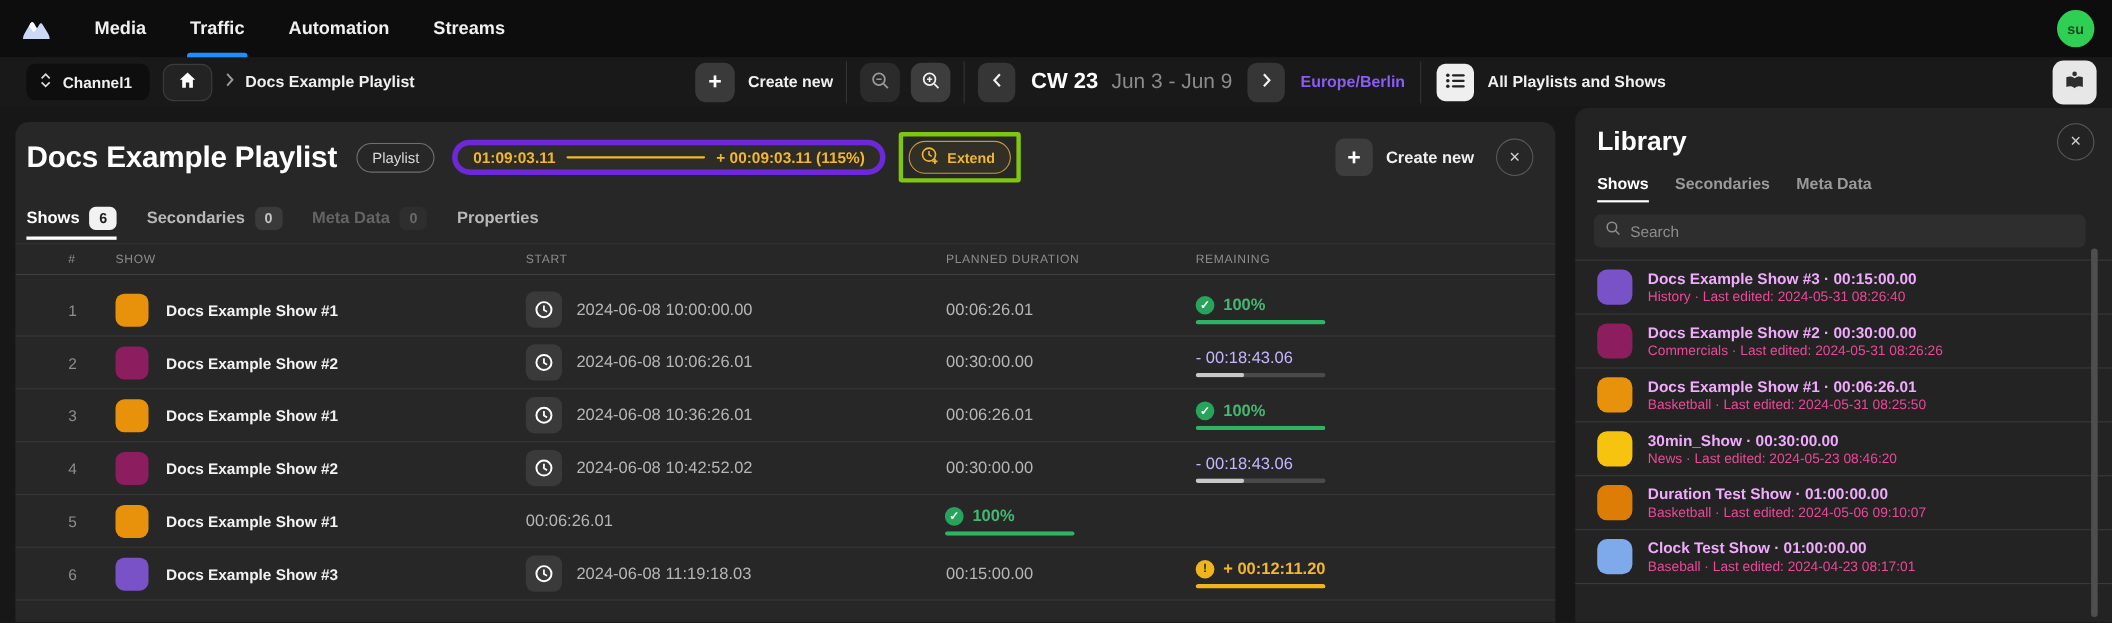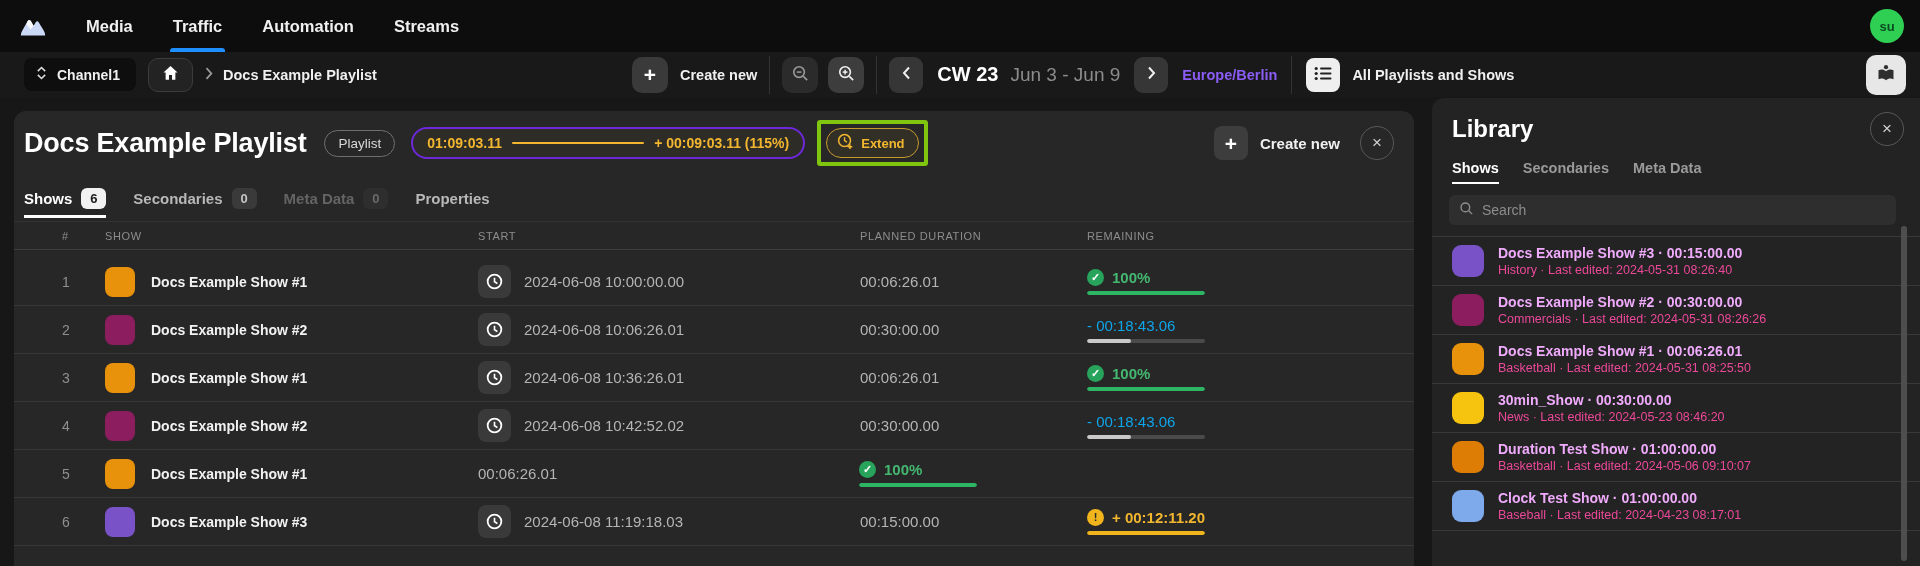--- a/index.html
+++ b/index.html
@@ -46,21 +46,21 @@
   .panel-main { width:1400px; height:455px; margin:14px 18px 0 14px;
     background:#272727; border-radius:12px 12px 0 0; overflow:hidden; }
   .panel-lib { width:488px; height:468px; margin-top:1px; background:#232323;
     border-radius:12px 0 0 0; position:relative; overflow:hidden; }
 
   
   .phead { height:64px; display:flex; align-items:center; padding:0 20px 0 10px; }
   .ptitle { font-size:27px; font-weight:700; color:#fff; letter-spacing:-.2px; }
   .type-badge { margin-left:18px; border:1px solid #6f6f6f; border-radius:15px;
     padding:5px 13px; color:#d8d8d8; font-size:13.5px; }
-  .dur-pill { margin-left:16px; width:394px; height:32px; border:2px solid #6d28d9; border-radius:16px;
+  .dur-pill { margin-left:16px; width:394px; height:32px; border:5px solid #6d28d9; border-radius:16px;
     display:flex; align-items:center; padding:0 14px; color:#f3b72f; font-size:14px; font-weight:600;
     background:rgba(240,180,40,.04); white-space:nowrap; }
   .dur-line { flex:1; height:2px; background:#f3b72f; margin:0 10px; border-radius:1px; }
   .greenbox { margin-left:12px; border:4px solid #80c50e; border-radius:3px; padding:4px 5px; }
   .extend-btn { display:flex; align-items:center; gap:7px; border:1.5px solid #c79a2e; border-radius:16px;
     padding:4px 13px 4px 10px; color:#f3b72f; font-size:13px; font-weight:600;
     background:rgba(240,180,40,.06); cursor:pointer; }
   .phead .createnew { margin-left:auto; }
   .close-btn { width:34px; height:34px; border-radius:50%; border:1.5px solid #585858;
     background:transparent; color:#d0d0d0; font-size:17px; margin-left:20px; }
@@ -95,21 +95,21 @@
   .td-remaining { padding-left:13px; display:flex; flex-direction:column; justify-content:center; gap:5px; }
   .rm-top { display:flex; align-items:center; gap:8px; height:18px; }
   .rm-icon { width:17px; height:17px; border-radius:50%; display:flex; align-items:center;
     justify-content:center; font-size:11px; font-weight:700; flex:none; }
   .rm-label { font-size:15px; }
   .rm-bar { width:118px; height:4px; border-radius:2px; background:transparent; overflow:hidden; }
   .rm-fill { height:100%; border-radius:2px; }
   .td-remaining.complete .rm-icon { background:#28a35c; color:#fff; }
   .td-remaining.complete .rm-label { color:#44b871; font-weight:600; }
   .td-remaining.complete .rm-fill { background:#2db563; }
-  .td-remaining.under .rm-label { color:#0ea5e9; }
+  .td-remaining.under .rm-label { color:#c4b5fd; }
   .td-remaining.under .rm-bar { background:#4a4a4a; }
   .td-remaining.under .rm-fill { background:#c9c9c9; }
   .td-remaining.over .rm-icon { background:#f0b41c; color:#2b2b2b; }
   .td-remaining.over .rm-label { color:#f3b72f; font-weight:600; }
   .td-remaining.over .rm-fill { background:#f0b41c; }
 
   
   .lib-head { display:flex; align-items:center; padding:14px 16px 0 20px; }
   .lib-title { flex:1; font-size:24px; font-weight:700; color:#fff; }
   .lib-tabs { display:flex; gap:24px; padding-left:20px; height:36px; margin-top:4px; }

